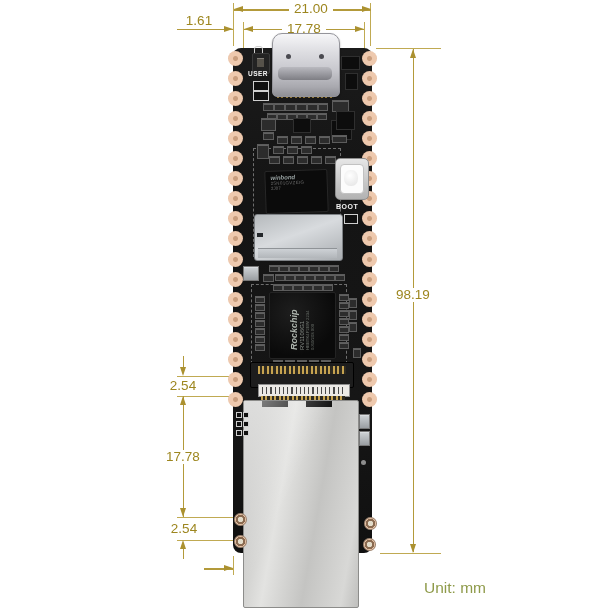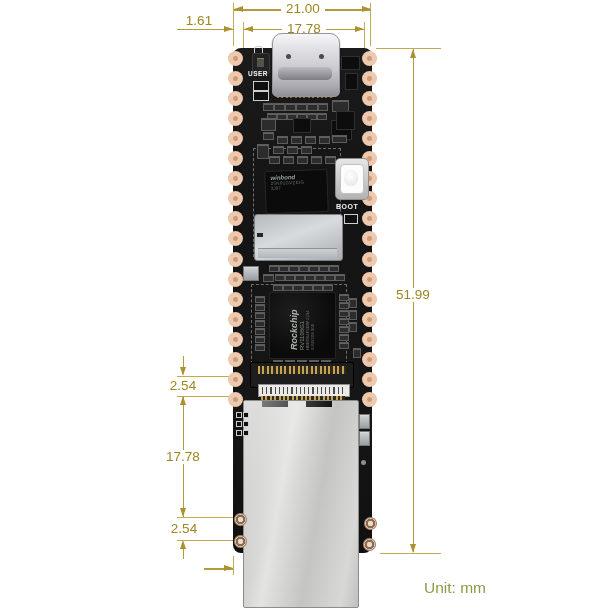--- a/index.html
+++ b/index.html
@@ -68,39 +68,39 @@
 </head>
 <body>
 
 <div id="scene">
 
   <div class="ext-v" style="left:233px;top:3px;height:43px;"></div>
   <div class="ext-v" style="left:370px;top:3px;height:43px;"></div>
   <div class="dl-h" style="left:234px;top:9px;width:137px;"></div>
   <div class="ar ar-l" style="left:234px;top:6.3px;"></div>
   <div class="ar ar-r" style="left:362px;top:6.3px;"></div>
-  <div class="dim-label" style="left:281px;top:2px;width:44px;">21.00</div>
+  <div class="dim-label" style="left:289px;top:2px;width:44px;">21.00</div>
 
   <div class="ext-v" style="left:243px;top:22px;height:30px;"></div>
   <div class="ext-v" style="left:364px;top:22px;height:30px;"></div>
   <div class="dl-h" style="left:244px;top:28.5px;width:120px;"></div>
   <div class="ar ar-l" style="left:244px;top:25.8px;"></div>
   <div class="ar ar-r" style="left:355px;top:25.8px;"></div>
   <div class="dim-label" style="left:282px;top:22px;width:44px;">17.78</div>
 
   <div class="dl-h" style="left:177px;top:28.5px;width:56px;"></div>
   <div class="ar ar-r" style="left:224px;top:25.8px;"></div>
   <div class="dim-label" style="left:183px;top:14px;width:32px;background:transparent;">1.61</div>
 
   <div class="ext-h" style="left:376px;top:48px;width:65px;"></div>
   <div class="ext-h" style="left:380px;top:553px;width:61px;"></div>
   <div class="dl-v" style="left:412.5px;top:49px;height:503px;"></div>
   <div class="ar ar-u" style="left:409.7px;top:49px;"></div>
   <div class="ar ar-d" style="left:409.7px;top:544px;"></div>
-  <div class="dim-label" style="left:391px;top:288px;width:44px;">51.99</div>
+  <div class="dim-label" style="left:391px;top:288px;width:44px;">98.19</div>
 
   <div class="ext-h" style="left:177px;top:376px;width:56px;"></div>
   <div class="ext-h" style="left:177px;top:396px;width:56px;"></div>
   <div class="ext-h" style="left:177px;top:517px;width:58px;"></div>
   <div class="ext-h" style="left:177px;top:540px;width:58px;"></div>
 
   <div class="dl-v" style="left:182.5px;top:356px;height:12px;"></div>
   <div class="ar ar-d" style="left:179.7px;top:367px;"></div>
   <div class="dim-label" style="left:163px;top:379px;width:40px;background:transparent;">2.54</div>
 

